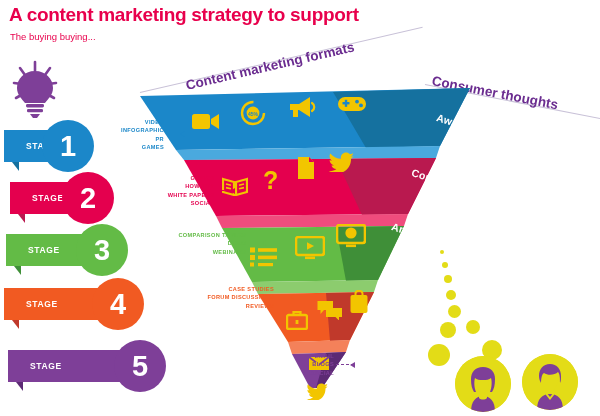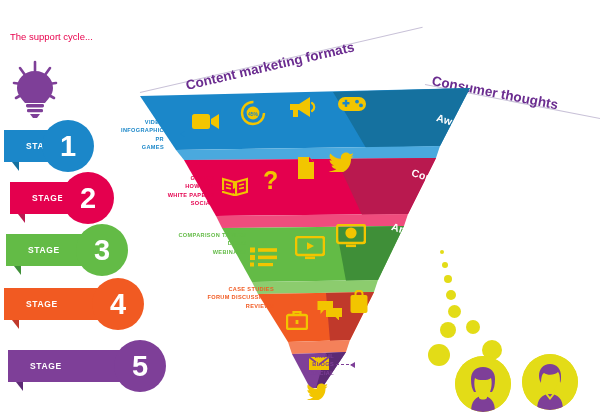--- a/index.html
+++ b/index.html
@@ -89,21 +89,22 @@
 
   
   .avatar{position:absolute;width:56px;height:56px;border-radius:50%;background:#e3dc17;overflow:hidden;}
   .bulb{position:absolute;}
 </style>
 </head>
 <body>
 
 <div id="stage">
 
-  <div class="subtitle">The support cycle...</div>
+  <div class="title">A content marketing strategy to support</div>
+  <div class="subtitle">The buying buying...</div>
 
   <div class="head-rule" id="rule-a"></div>
   <div class="head-rule" id="rule-b"></div>
   <div class="sec-head" id="sec-formats">Content marketing formats</div>
   <div class="sec-head" id="sec-thoughts">Consumer thoughts</div>
 
   <div class="bulb" style="left:8px;top:58px;">
     <svg width="54" height="62" viewBox="0 0 54 62">
       <g stroke="#7e3f98" stroke-width="2.6" stroke-linecap="round" fill="none">
         <line x1="27" y1="4" x2="27" y2="13"></line>

